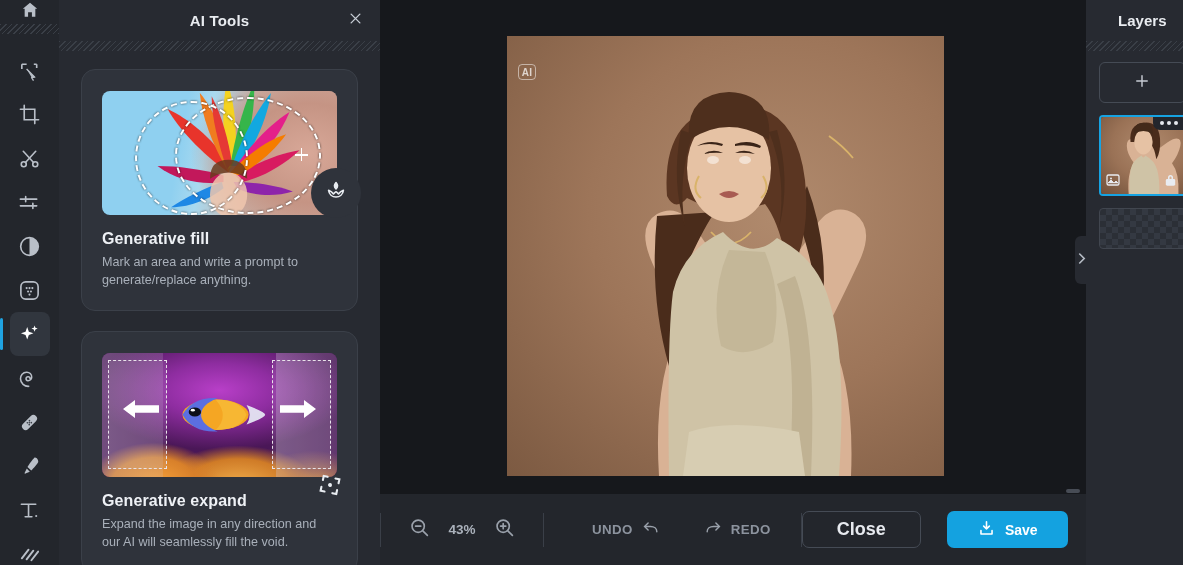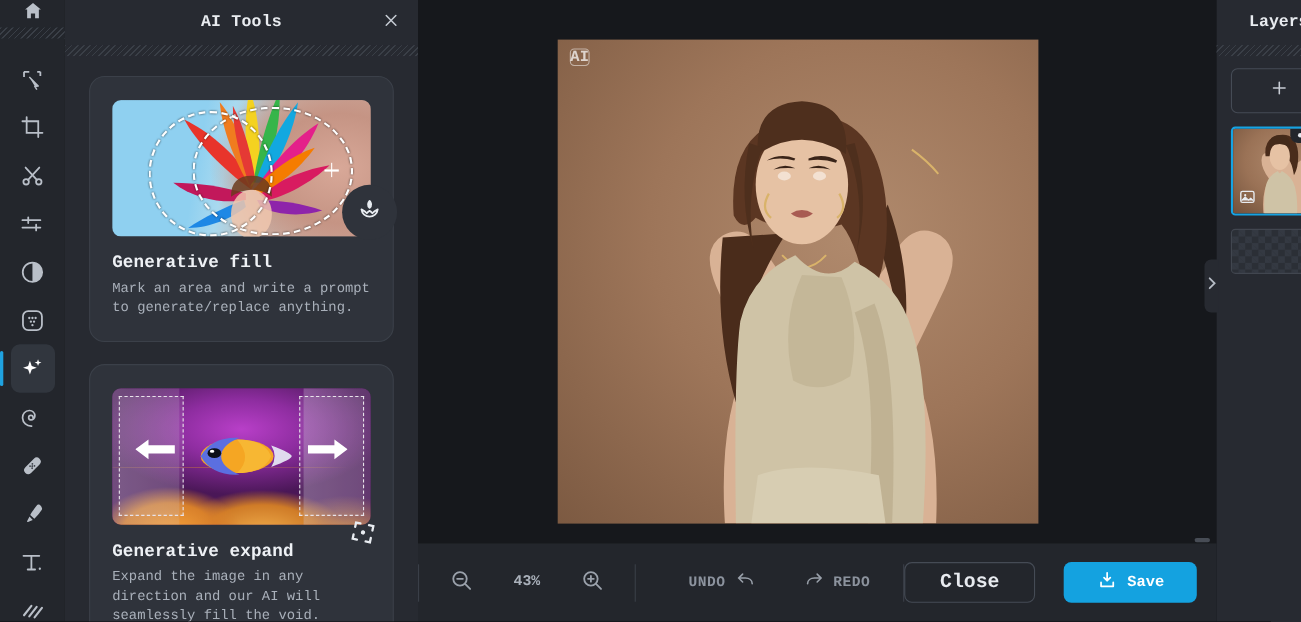--- a/index.html
+++ b/index.html
@@ -2,21 +2,21 @@
 <html><head>
 <meta charset="utf-8">
 <style>
   * { box-sizing: border-box; margin: 0; padding: 0; }
   html, body {
     width: 1183px; height: 565px;
     background: #14161a;
     font-family: "Liberation Sans", sans-serif;
     overflow: hidden;
   }
-  #app { position: relative; width: 1183px; height: 565px; display: flex; font-family: Liberation Mono, monospace; }
+  #app { position: relative; width: 1183px; height: 565px; display: flex; }
 
   
   .toolbar {
     width: 59px; height: 565px;
     background: #23262c;
     display: flex; flex-direction: column; align-items: center;
     flex: 0 0 59px;
     position: relative;
   }
   .tb-home {
@@ -164,24 +164,24 @@
     background: #16181c;
   }
   .canvas-img {
     position: absolute; left: 127px; top: 36px;
     width: 437px; height: 440px;
     background:
       radial-gradient(ellipse 90% 85% at 62% 40%, #b08a6d 0%, #9d7559 48%, #7b5941 100%);
     overflow: hidden;
   }
   .ai-badge {
-    position: absolute; left: 11px; top: 8px;
+    position: absolute; left: 11px; top: 28px;
     width: 18px; height: 16px; border-radius: 4px;
     border: 1.2px solid rgba(255,255,255,.5);
-    color: rgba(255,255,255,.72); font-size: 14px; font-weight: bold;
+    color: rgba(255,255,255,.72); font-size: 10px; font-weight: bold;
     display: flex; align-items: center; justify-content: center;
     letter-spacing: .3px;
   }
   .fig { position: absolute; inset: 0; }
   .canvas-scroll-h {
     position: absolute; left: 0; right: 0; bottom: 0; height: 6px;
   }
   .canvas-scroll-h i {
     position: absolute; right: 6px; bottom: 1px; width: 14px; height: 4px;
     background: #474c55; border-radius: 2px; display: block;
@@ -195,21 +195,21 @@
 
   
   .bottombar {
     height: 71px; flex: 0 0 71px;
     background: #23262c;
     display: flex; align-items: center;
     padding: 0 18px 0 0;
     position: relative;
   }
   .bb-sep { width: 1px; height: 34px; background: #3a3f48; }
-  .bb-zoom { display: flex; align-items: center; gap: 34px; padding: 0 28px; }
+  .bb-zoom { display: flex; align-items: center; gap: 17px; padding: 0 28px; }
   .bb-zoom-val { color: #aab1bb; font-size: 13.5px; font-weight: bold; min-width: 30px; text-align: center; }
   .bb-hist { display: flex; align-items: center; gap: 26px; padding: 0 30px; }
   .bb-hist-btn { display: flex; align-items: center; gap: 8px; color: #8c939e;
      font-size: 13.3px; font-weight: bold; letter-spacing: .4px; cursor: pointer; margin-left: 18px; }
   .bb-spacer { flex: 1; }
   .btn-close {
     width: 119px; height: 37px; border-radius: 7px;
     border: 1px solid #454b55; background: transparent;
     color: #e7eaef; font-size: 18px; font-weight: bold;
     display: flex; align-items: center; justify-content: center;

